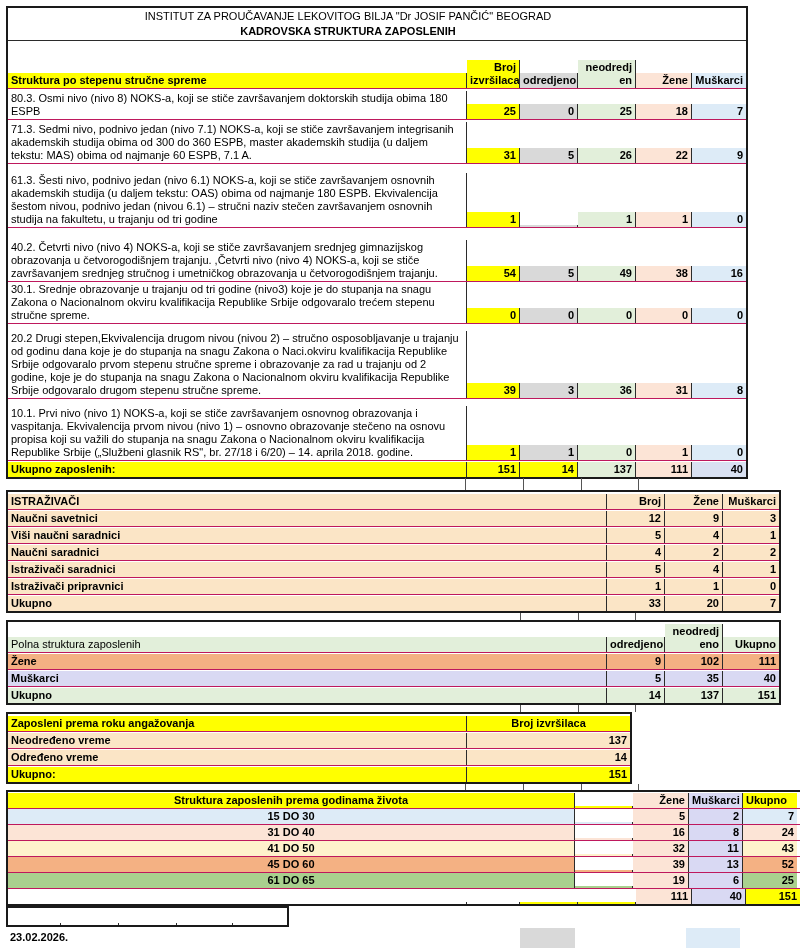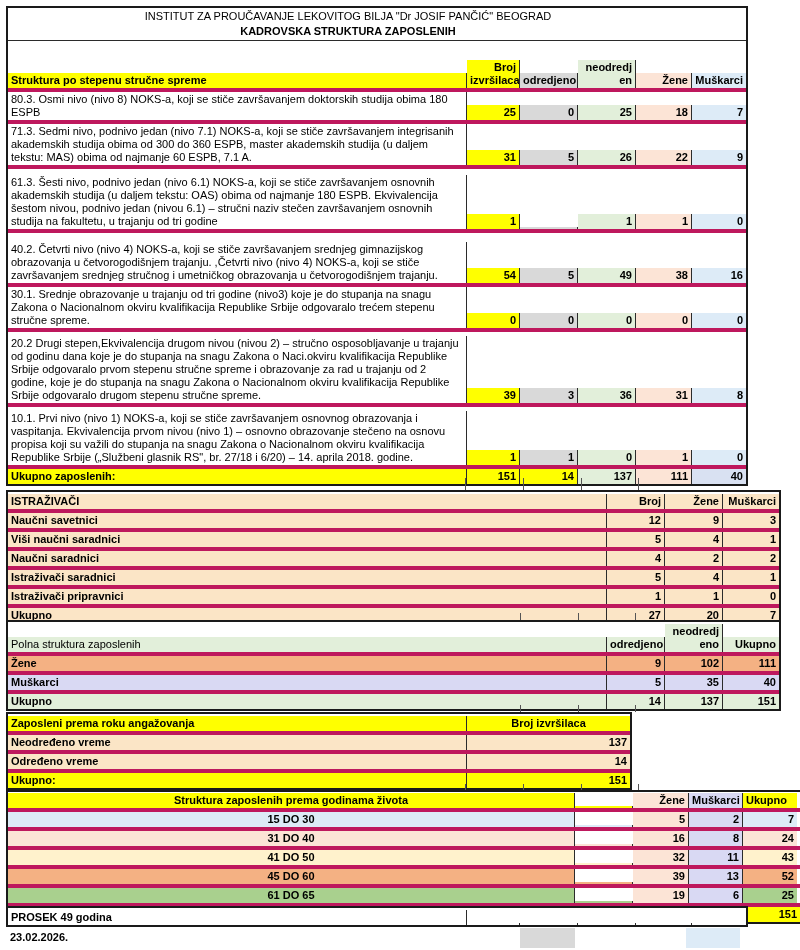--- a/index.html
+++ b/index.html
@@ -1,20 +1,20 @@
 <!DOCTYPE html>
 <html><head>
 <meta charset="utf-8">
 <style>
   *{box-sizing:border-box;margin:0;padding:0}
   html,body{width:800px;height:950px;background:#fff}
   body{font-family:"Liberation Sans","DejaVu Sans",sans-serif;font-size:11px;color:#000;position:relative;overflow:hidden}
   .tbl{position:absolute;border:2px solid #1a1a1a;background:#fff}
   .trow{display:flex;align-items:flex-end}
-  .trow + .trow{border-top:4px solid #be185d}
+  .trow + .trow{border-top:1px solid #be185d}
   .bt{border-top:1px solid #2b2b2b}
   .trow > div{border-right:1px solid #2b2b2b;padding:1px 3px;overflow:hidden;line-height:13px}
   .trow > div:last-child{border-right:none}
   .titles{padding:1px 0}
   .titles div{text-align:center;line-height:15px}
   
   .w459{width:459px;flex:none}.w512{width:599px;flex:none}.w567{width:567px;flex:none}
   .w163{width:163px;flex:none}.w53{width:53px;flex:none}.w54{width:54px;flex:none}
   .w55{width:58px;flex:none}.w56{width:56px;flex:none}
   
@@ -158,21 +158,21 @@
     <div class="w56 bg-tan num">1</div>
   </div>
   <div class="trow h17">
     <div class="w512 bg-tan b">Istraživači pripravnici</div>
     <div class="w55 bg-tan num">1</div>
     <div class="w55 bg-tan num">1</div>
     <div class="w56 bg-tan num">0</div>
   </div>
   <div class="trow h17">
     <div class="w512 bg-tan b">Ukupno</div>
-    <div class="w55 bg-tan num">27</div>
+    <div class="w55 bg-tan num">33</div>
     <div class="w55 bg-tan num">20</div>
     <div class="w56 bg-tan num">7</div>
   </div>
 </div>
 
 <div class="spacer" style="left:520px;top:613px;height:7px">
   <div class="w55"></div>
     <div class="w55"></div>
 </div>
 
@@ -282,21 +282,20 @@
     <div class="w55 bg-yellow"></div>
     <div class="w55 bg-yellow"></div>
     <div class="w56 bg-pink num">111</div>
     <div class="w54 bg-lav num">40</div>
     <div class="w54 bg-yellow num">151</div>
   </div>
 </div>
 
 <div class="tbl" id="prosek-row" style="left:6px;top:906px">
   <div class="trow h17">
-    <div class="w459 b">PROSEK  49 godina</div>
     <div class="w53"></div>
     <div class="w55"></div>
     <div class="w55"></div>
     <div class="w56"></div>
     <div class="w54"></div>
   </div>
 </div>
 
 <div id="date-label">23.02.2026.</div>
 <div class="swatch bg-gray" style="left:520px;top:928px;width:55px"></div>

